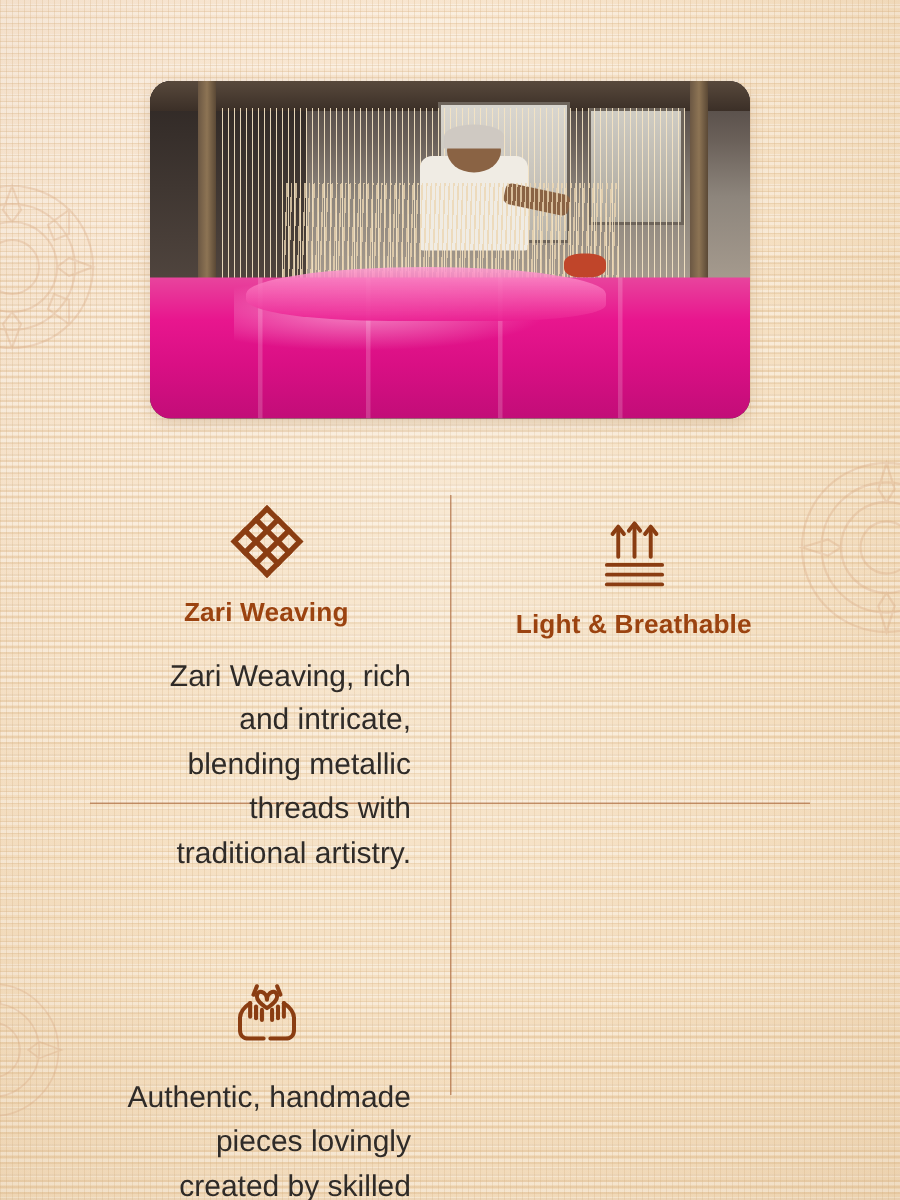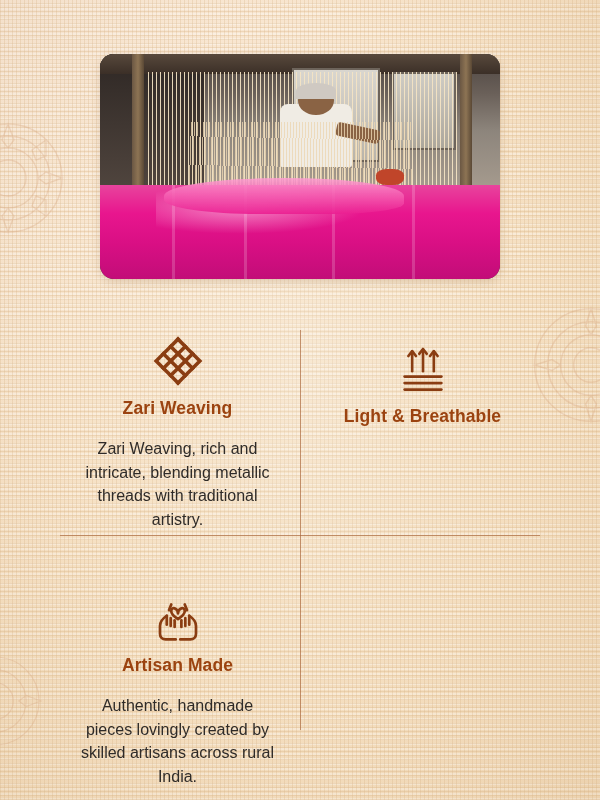--- a/index.html
+++ b/index.html
@@ -206,25 +206,26 @@
     color: #8a3d12;
   }
   .cell-title {
     font-size: 17.5px;
     font-weight: bold;
     color: #9b4310;
     margin: 8px 0 10px 0;
     letter-spacing: 0.1px;
   }
   .cell-desc {
-    font-size: 16px;
+    font-size: 20px;
     line-height: 1.47;
     color: #2f2b28;
     margin: 18px auto;
     max-width: 222px;
+    text-align: right;
   }
   .cell.row2 { padding-top: 22px; }
 </style>
 </head>
 <body>
 
 <div class="page">
   <div class="vignette"></div>
 
   <div class="mandala left">
@@ -357,18 +358,17 @@
             <path d="M34 22 C37 24, 40 27, 40 31 L40 38 C40 41, 38 43, 35 43 L26 43"></path>
             <path d="M14 22 L14 30"></path>
             <path d="M34 22 L34 30"></path>
             <path d="M17.5 24 L17.5 31"></path>
             <path d="M30.5 24 L30.5 31"></path>
             <path d="M21 26 L21 32"></path>
             <path d="M27 26 L27 32"></path>
           </g>
         </svg>
       </div>
-      <div class="cell-title">Artisan Made</div>
       <p class="cell-desc">Authentic, handmade pieces lovingly created by skilled artisans across rural India.</p>
     </div>
 
   </div>
 </div>
 
 </body></html>

